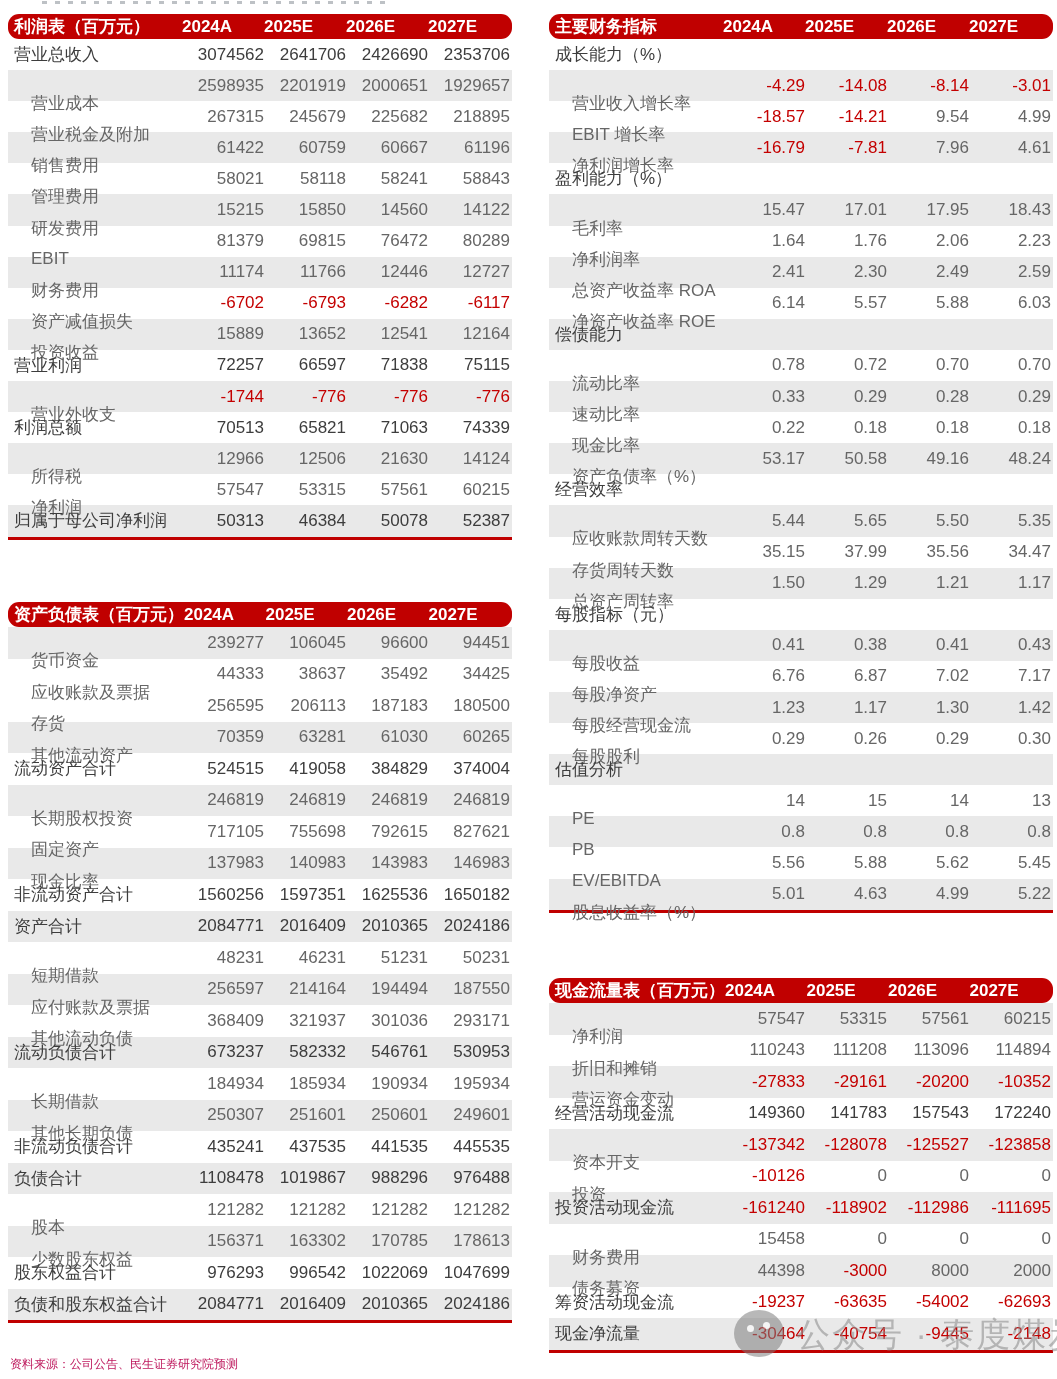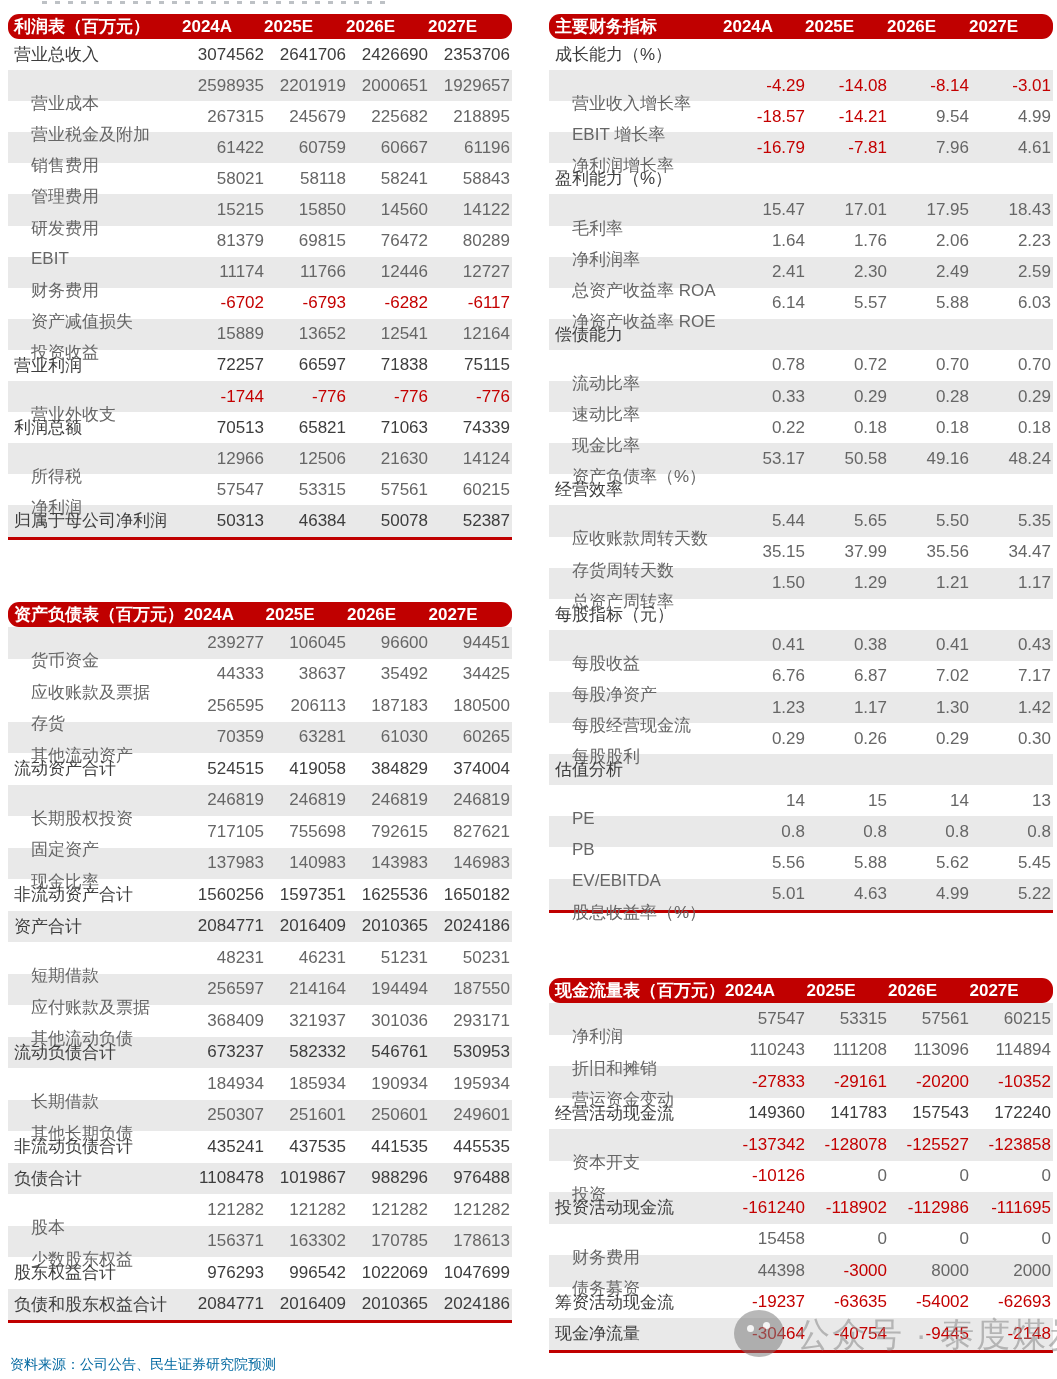--- a/index.html
+++ b/index.html
@@ -34,21 +34,21 @@
     padding:0 2px 0 6px;box-sizing:border-box;
   }
   .row.stripe{background:var(--stripe);}
   .row.bold{font-weight:400;color:var(--txt-bold);}
   .row .lbl{flex:1;white-space:nowrap;overflow:hidden;}
   .row.ind .lbl{padding-left:17px;margin-top:36px;}
   .row .val{width:82px;text-align:right;white-space:nowrap;}
   .row .val.neg{color:var(--neg);}
   .redline{height:3px;background:var(--accent);}
   .source{
-    position:absolute;left:10px;top:1356px;font-size:14px;color:#0369a1;white-space:nowrap;
+    position:absolute;left:10px;top:1356px;font-size:12px;color:#be185d;white-space:nowrap;
   }
   .watermark{
     position:absolute;left:734px;top:1310px;display:flex;align-items:center;gap:12px;
     z-index:5;pointer-events:none;opacity:.55;
   }
   .wicon{
     position:relative;display:inline-block;width:50px;height:47px;background:#7f7f7f;
     border-radius:50%;flex:0 0 auto;
   }
   .wicon::before,.wicon::after{

